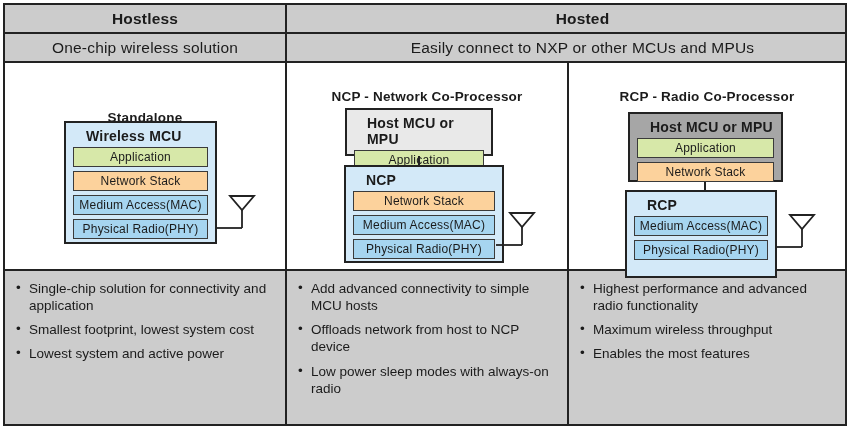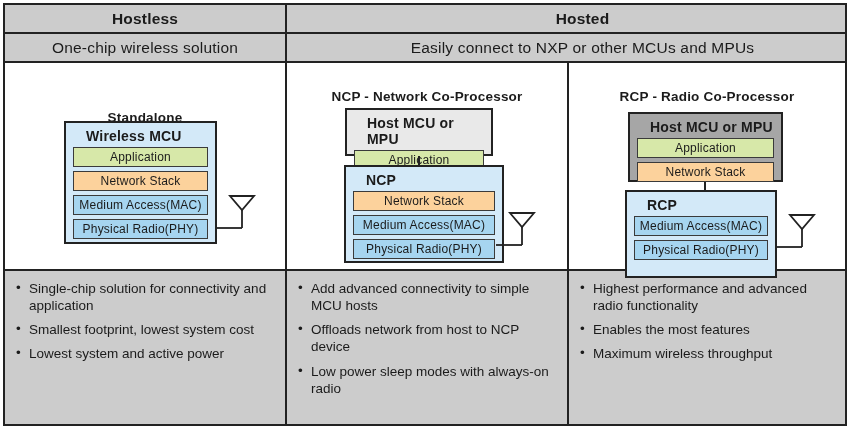--- a/index.html
+++ b/index.html
@@ -145,19 +145,19 @@
     <div class="cell bul br" style="grid-row:4;grid-column:2;">
       <ul>
           <li>Add advanced connectivity to simple MCU hosts</li>
           <li>Offloads network from host to NCP device</li>
           <li>Low power sleep modes with always-on radio</li>
         </ul>
     </div>
     <div class="cell bul" style="grid-row:4;grid-column:3;">
       <ul>
           <li>Highest performance and advanced radio functionality</li>
+          <li>Maximum wireless throughput</li>
           <li>Enables the most features</li>
-          <li>Maximum wireless throughput</li>
         </ul>
     </div>
 
   </div>
 </div>
 
 </body></html>

